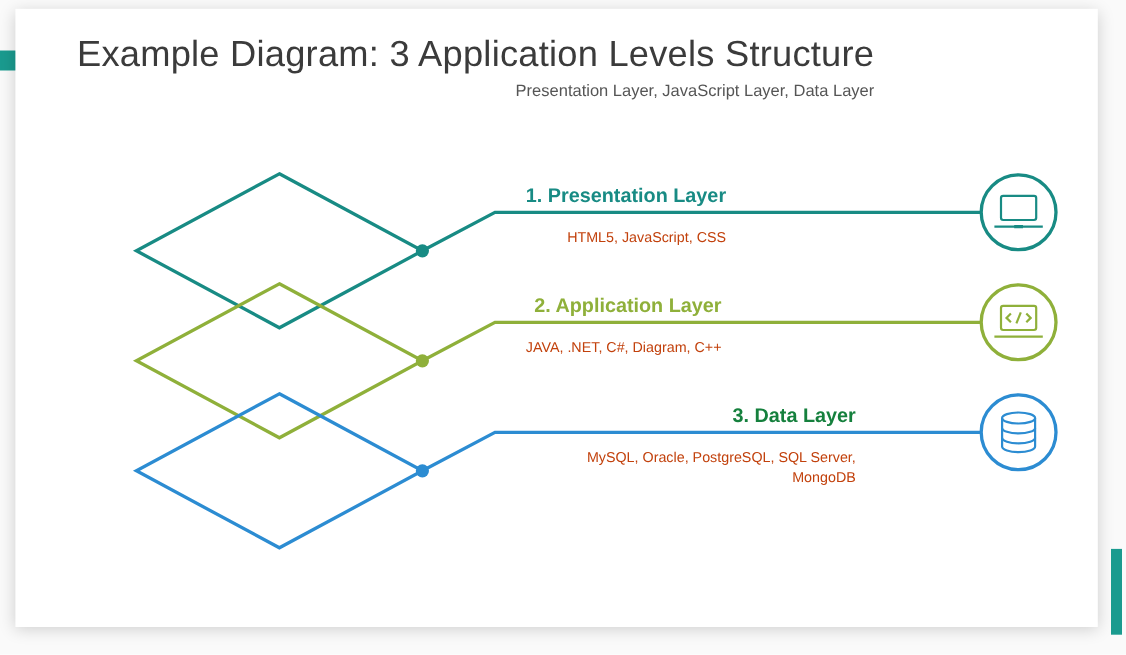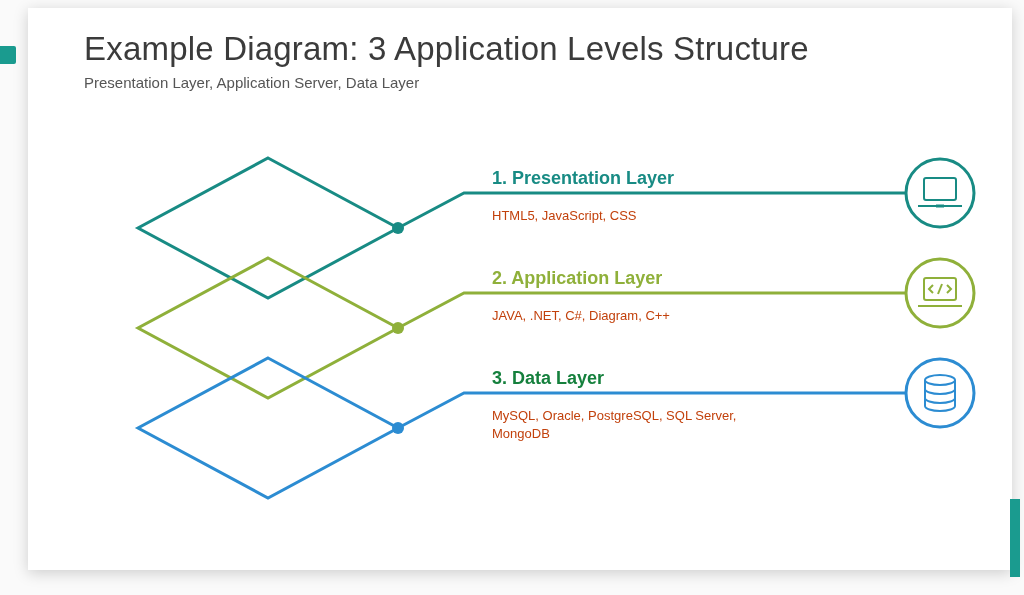--- a/index.html
+++ b/index.html
@@ -5,26 +5,27 @@
   * { box-sizing: border-box; margin: 0; padding: 0; }
   body {
     font-family: "Segoe UI", Arial, sans-serif;
     background: #fafafa;
     width: 1024px;
     height: 595px;
     position: relative;
   }
   .slide {
     position: absolute;
-    left: 28px;
+    left: 14px;
     top: 8px;
     width: 984px;
     height: 562px;
     background: #ffffff;
     box-shadow: 0 3px 14px rgba(0,0,0,0.18);
+    text-align: right;
   }
   .notch-left {
     position: absolute;
     left: 0; top: 46px;
     width: 16px; height: 18px;
     background: #1a9b8f;
     border-radius: 0 2px 2px 0;
   }
   .notch-right {
     position: absolute;
@@ -75,21 +76,21 @@
 </style>
 </head>
 <body>
 
 <div class="notch-left"></div>
 
 <div class="slide">
 
   <div class="header">
     <div class="title">Example Diagram: 3 Application Levels Structure</div>
-    <div class="subtitle">Presentation Layer, Application Server, Data Layer</div>
+    <div class="subtitle">Presentation Layer, JavaScript Layer, Data Layer</div>
   </div>
 
   <svg class="svg-stage" viewBox="0 0 984 562">
 
     <g>
       <polygon points="240,150 370,220 240,290 110,220" fill="none" stroke="#188b84" stroke-width="3"></polygon>
     </g>
 
     <g>
       <polygon points="240,250 370,320 240,390 110,320" fill="none" stroke="#8fb03a" stroke-width="3"></polygon>

